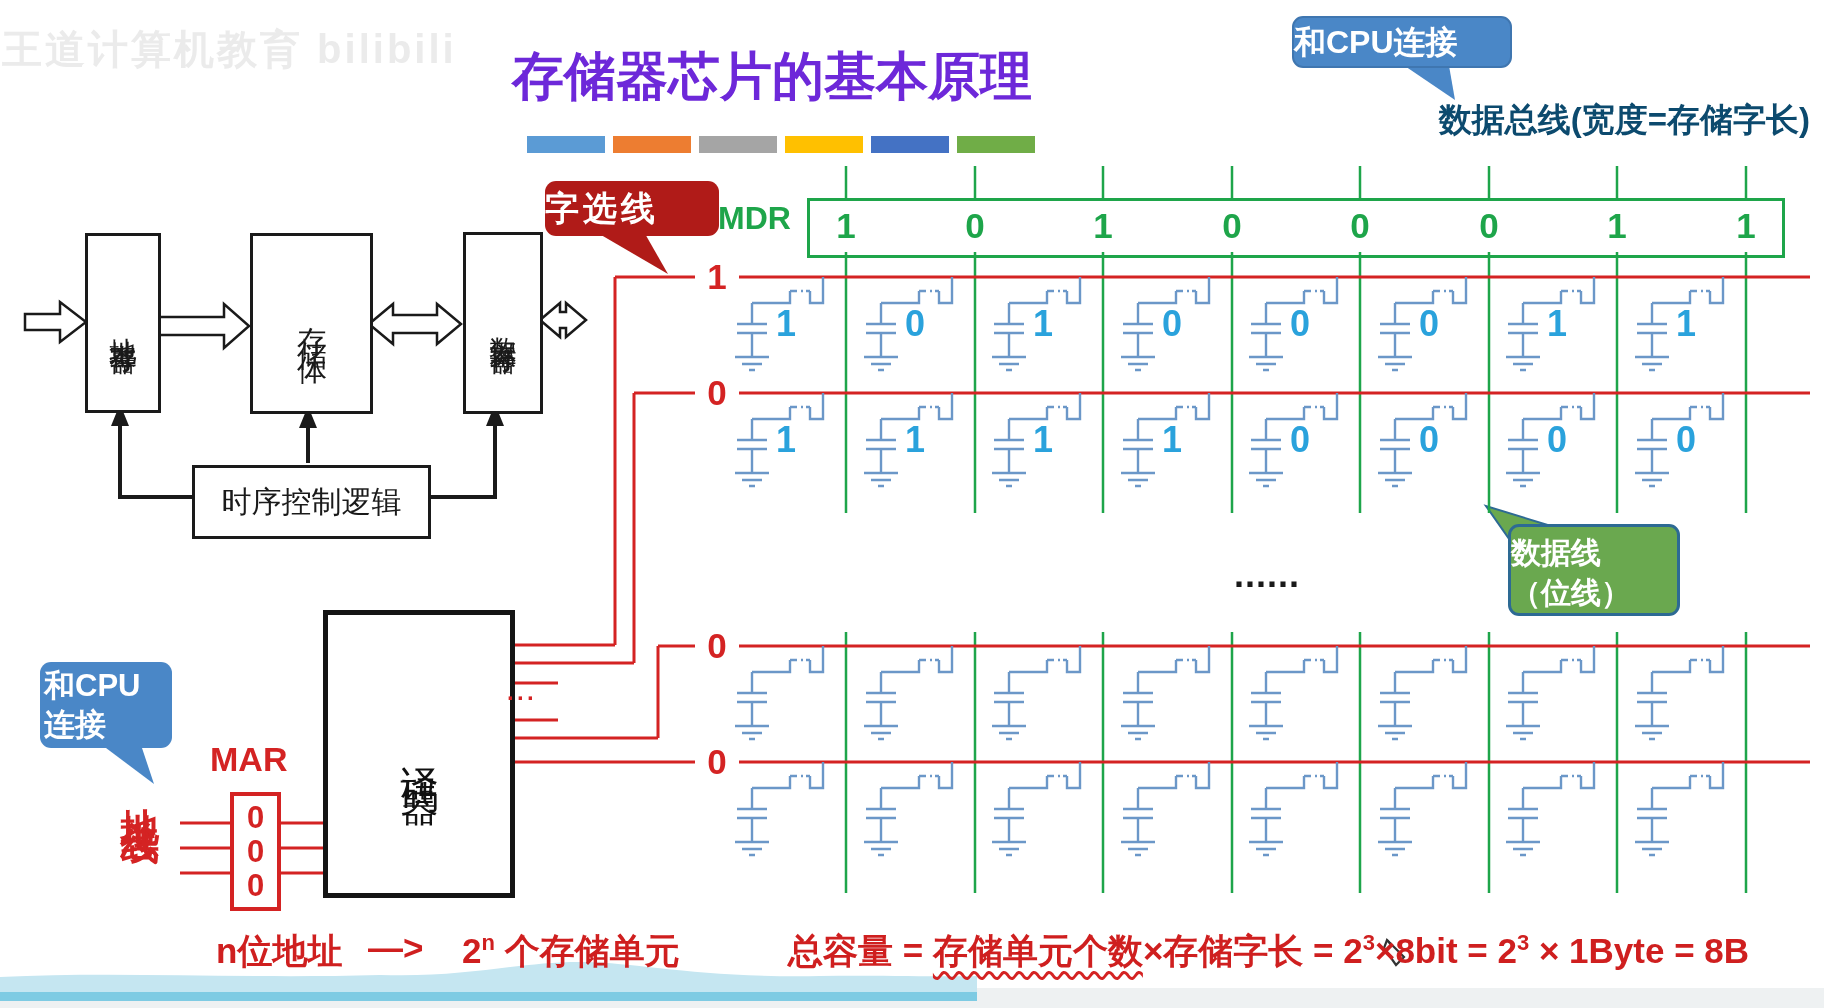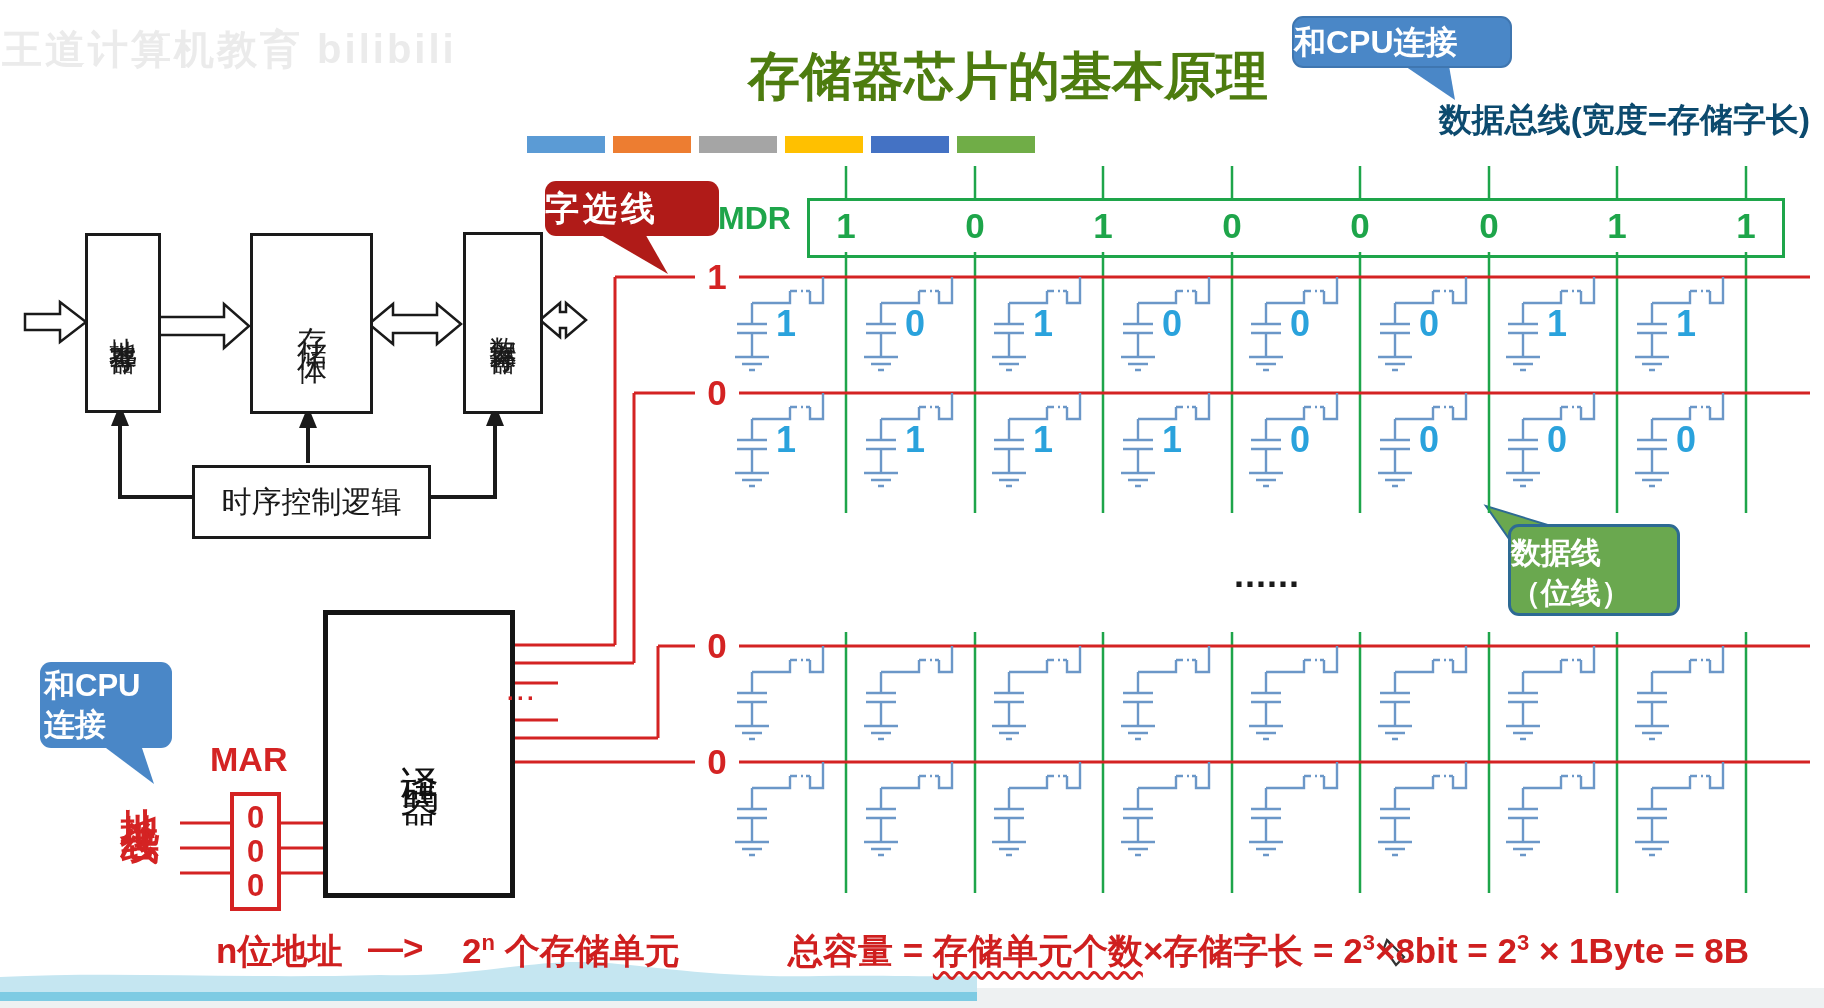--- a/index.html
+++ b/index.html
@@ -1,21 +1,21 @@
 <!DOCTYPE html>
 <html><head>
 <meta charset="utf-8">
 <style>
   html,body{margin:0;padding:0;background:#fff;}
   #stage{position:relative;width:1824px;height:1008px;background:#ffffff;overflow:hidden;
          font-family:"Liberation Sans",sans-serif;}
   #wires{position:absolute;left:0;top:0;z-index:1;}
   .abs{position:absolute;z-index:2;}
   .watermark{left:2px;top:22px;font-size:40px;font-weight:bold;color:#ebebeb;letter-spacing:3px;z-index:2;}
-  .title{left:512px;top:42px;width:756px;text-align:right;font-size:52px;font-weight:bold;color:#4d7c0f;
+  .title{left:512px;top:42px;width:756px;text-align:left;font-size:52px;font-weight:bold;color:#6d28d9;
          font-family:"DejaVu Serif",serif;}
   .bar{position:absolute;top:136px;height:17px;width:78px;z-index:2;}
   .callout{border-radius:11px;color:#fff;font-weight:bold;text-align:left;z-index:3;}
   .co-cpu-top{left:1292px;top:16px;width:216px;height:48px;line-height:48px;font-size:32px;
               background:#4a87c7;border:2px solid #3f76b0;}
   .co-word{left:545px;top:181px;width:174px;height:55px;line-height:55px;font-size:34px;letter-spacing:4px;
            background:#b01b18;}
   .co-cpu-bot{left:40px;top:662px;width:132px;height:86px;font-size:31px;line-height:39px;
               background:#4a87c7;text-align:left;padding-top:4px;box-sizing:border-box;padding-left:4px;}
   .co-data{left:1508px;top:524px;width:172px;height:92px;font-size:30px;line-height:40px;

